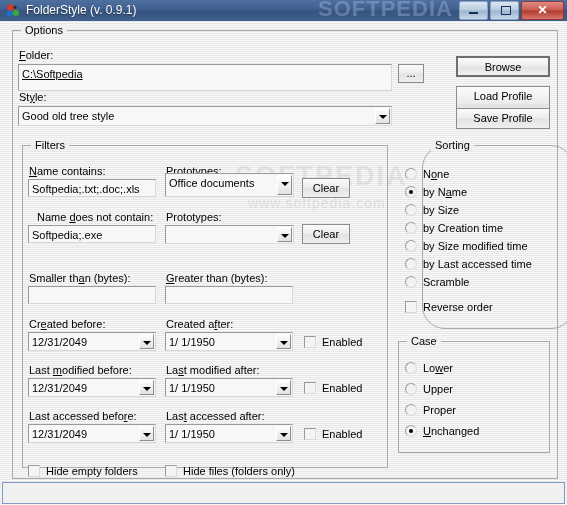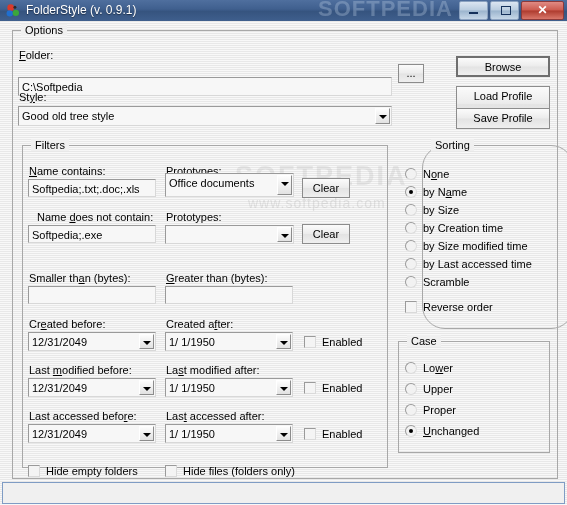--- a/index.html
+++ b/index.html
@@ -129,21 +129,21 @@
   <div class="client">
 
     <div class="body-watermark">SOFTPEDIA</div>
     <div class="body-watermark2">www.softpedia.com</div>
 
     <div class="group" style="left:12px;top:9px;width:544px;height:447px;">
       <div class="gtitle">Options</div>
     </div>
 
     <div class="lbl" style="left:19px;top:28px;"><span class="acc">F</span>older:</div>
-    <div class="txt" style="left:18px;top:56px;width:374px;height:19px;">C:\Softpedia</div>
+    <div class="txt" style="left:18px;top:43px;width:374px;height:27px;text-decoration:underline;">C:\Softpedia</div>
     <div class="btn" style="left:398px;top:43px;width:26px;height:19px;line-height:17px;">...</div>
 
     <div class="lbl" style="left:19px;top:70px;">St<span class="acc">y</span>le:</div>
     <div class="combo" style="left:18px;top:85px;width:374px;height:20px;">
       <div class="cval">Good old tree style</div>
       <div class="carrow"></div>
     </div>
 
     <div class="btn default" style="left:456px;top:35px;width:94px;height:21px;line-height:18px;">
       <span class="bl">Browse</span>

